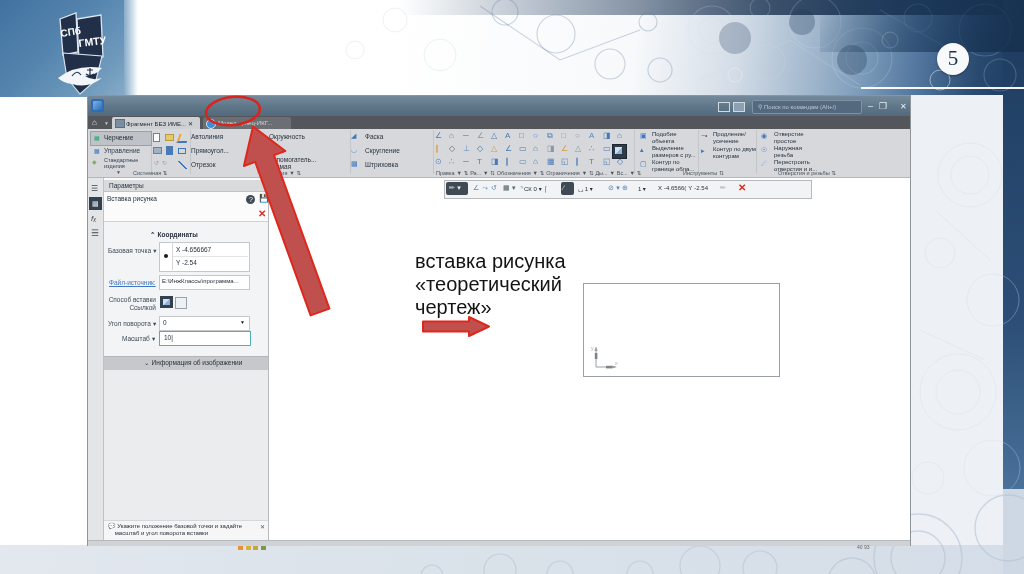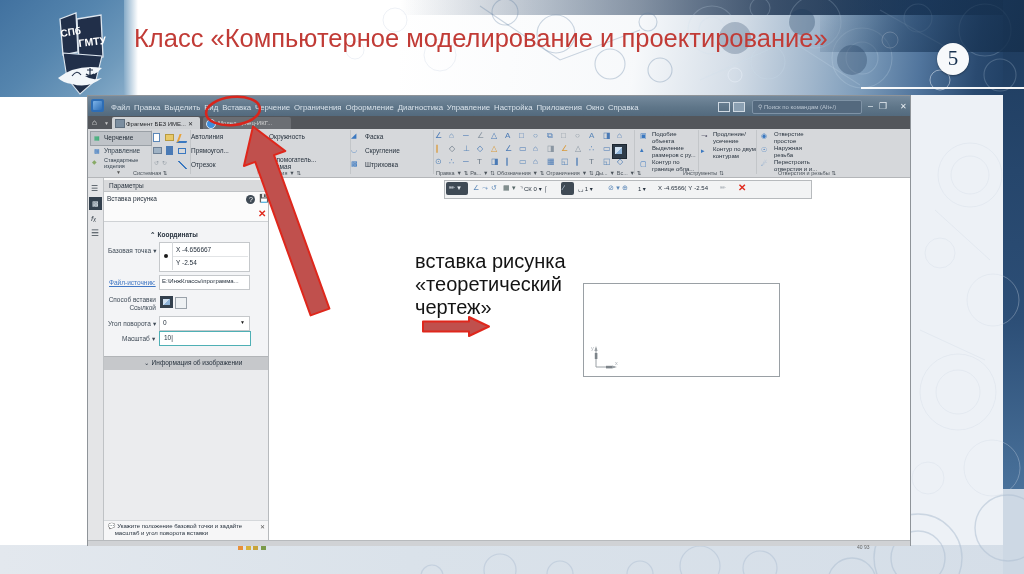--- a/index.html
+++ b/index.html
@@ -106,28 +106,26 @@
       <polygon points="10,13 26,7 28,46 13,49" fill="#212f49" stroke="#dde6ef" stroke-width="1.3"></polygon>
       <polygon points="27,13 51,9 53,51 29,55" fill="#212f49" stroke="#dde6ef" stroke-width="1.3"></polygon>
       <polygon points="13,47 52,50 46,74 30,88 17,72" fill="#212f49" stroke="#dde6ef" stroke-width="1.1"></polygon>
       <text x="11" y="31" font-size="10" fill="#fff" font-family="Liberation Sans,sans-serif" transform="rotate(-9 11 31)" font-weight="bold">СПб</text>
       <text x="29" y="41" font-size="10.5" fill="#fff" font-family="Liberation Sans,sans-serif" transform="rotate(-7 29 41)" font-weight="bold">ГМТУ</text>
       <path d="M8 72 Q26 58 52 62 Q45 70 35 70 Q42 75 52 72 Q38 83 22 78 Q13 77 8 72 Z" fill="#f2f6fa"></path>
       <path d="M22 70 q5 -7 9 -1" stroke="#212f49" stroke-width="1.1" fill="none"></path>
       <path d="M40 62 v7 M37 64 h6 M36 68 q4 3 8 0" stroke="#1c2a42" stroke-width="1.2" fill="none"></path>
   </svg>
 
-  <div class="tx" style="left:134px;top:24px;font-size:25.5px;color:#c13b36;">Класс «Компьютерное моделирование и проектирование»</div>
 
   <div class="abs" id="appwin" style="left:88px;top:96px;width:822px;height:449px;background:#fff;outline:1px solid #8f9499;font-size:7px;color:#14202e;">
 
     <div class="abs" style="left:0;top:0;width:822px;height:20px;background:linear-gradient(180deg,#74899c 0%,#5f7689 55%,#536a7e 100%);"></div>
     <div class="abs" style="left:3px;top:3px;width:13px;height:13px;background:#2d6db5;border-radius:2px;"></div>
     <div class="abs" style="left:5px;top:5px;width:9px;height:9px;background:linear-gradient(135deg,#7db3e8 0%,#2d6db5 100%);border-radius:1px;"></div>
-    <div class="tx" style="left:23px;top:6.5px;font-size:7.8px;color:#d9e2ea;">Файл Правка Выделить Вид Вставка Черчение Ограничения Оформление Диагностика Управление Настройка Приложения Окно Справка</div>
 
     <div class="abs" style="left:630px;top:6px;width:10px;height:8px;border:1px solid #cfd9e2;"></div>
     <div class="abs" style="left:645px;top:6px;width:10px;height:8px;border:1px solid #cfd9e2;background:#8ba0b2;"></div>
     <div class="abs" style="left:664px;top:4px;width:108px;height:12px;background:#54697e;border:1px solid #7f93a6;border-radius:2px;"></div>
     <div class="tx" style="left:670px;top:7px;font-size:6px;color:#b9c5d1;">⚲ Поиск по командам (Alt+/)</div>
     <div class="tx" style="left:780px;top:5px;font-size:9px;color:#e8eef3;letter-spacing:6px;">–❐</div>
     <div class="tx" style="left:812px;top:6px;font-size:8px;color:#e8eef3;">✕</div>
 
     <div class="abs" style="left:0;top:20px;width:822px;height:13px;background:#53565b;"></div>
     <div class="tx" style="left:4px;top:22px;font-size:8px;color:#e8e8e8;">⌂</div>

